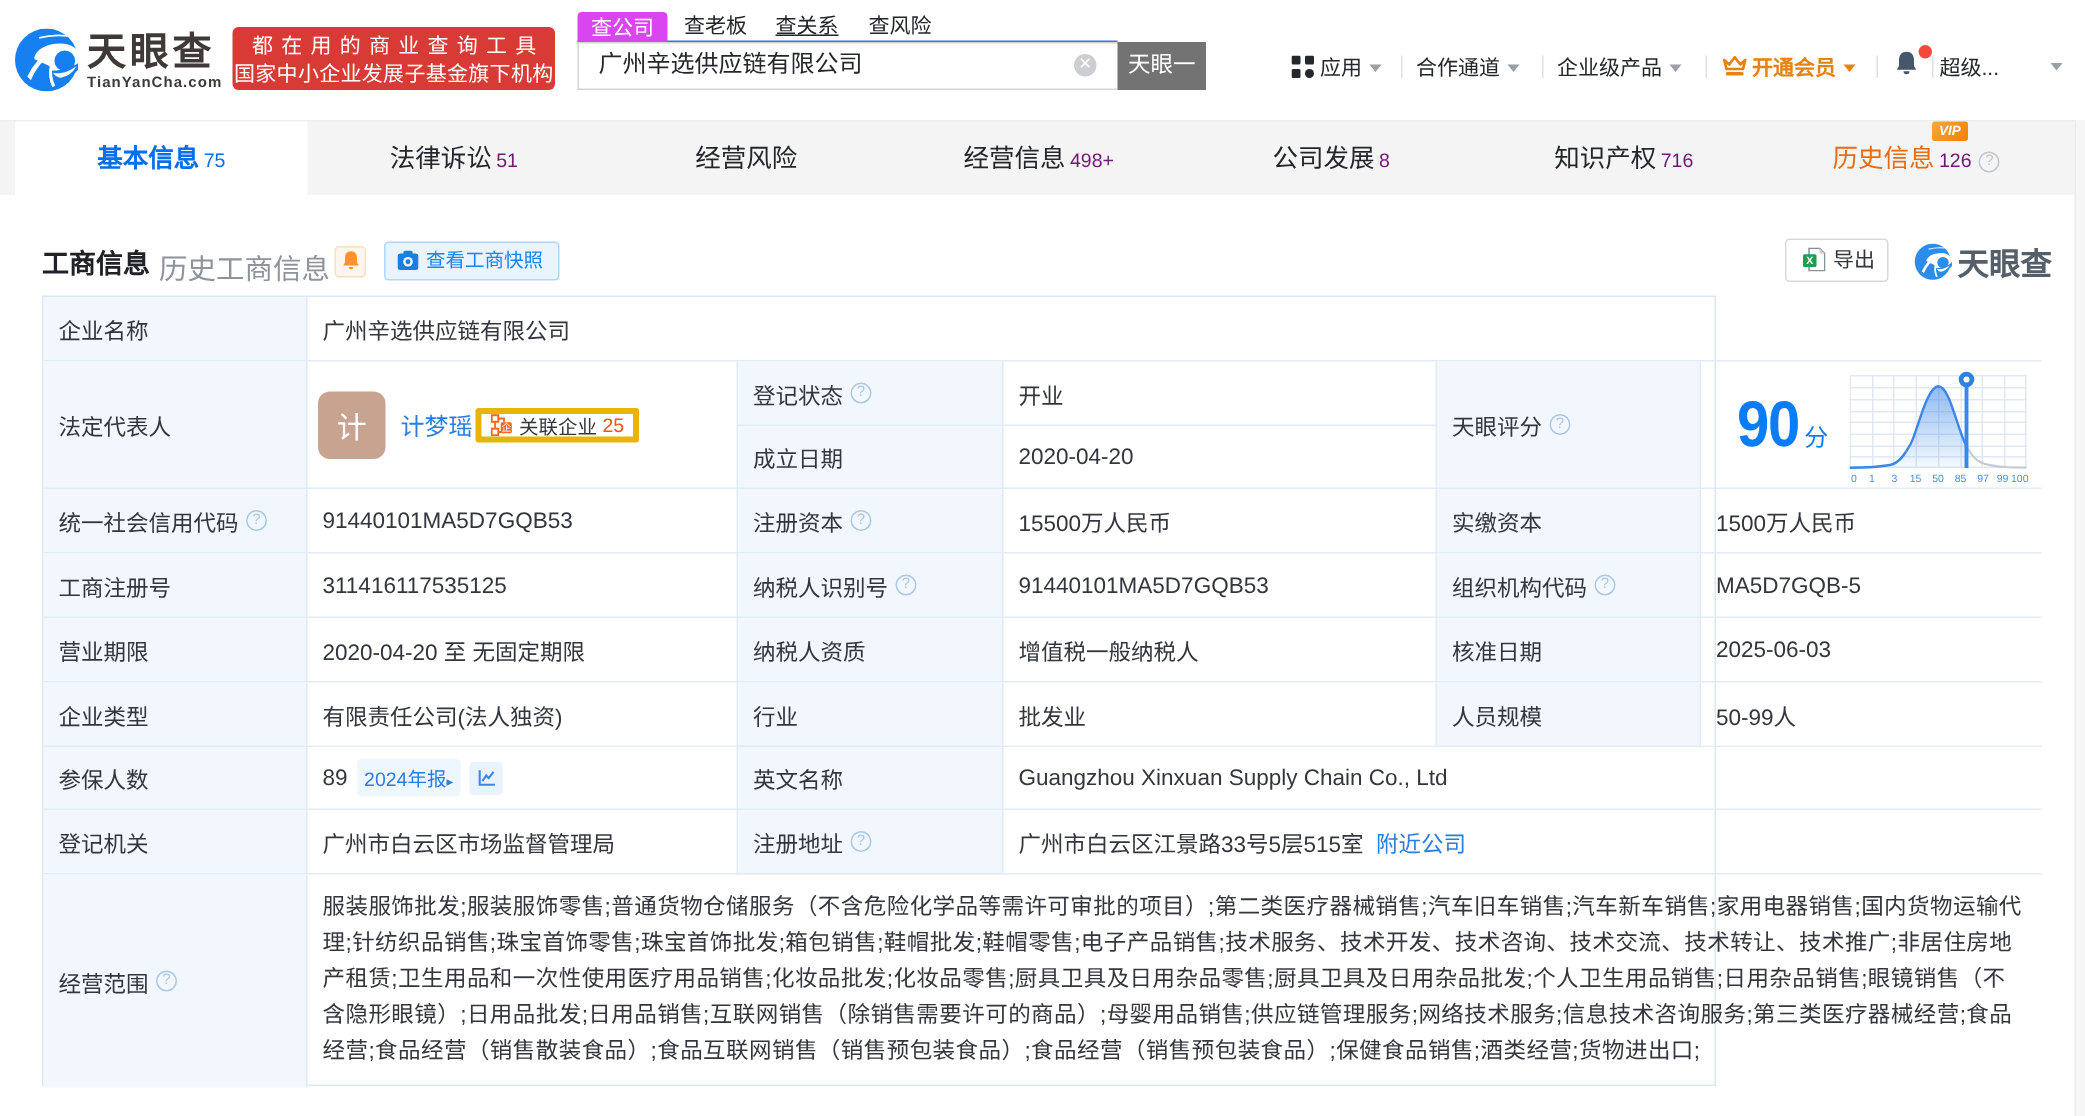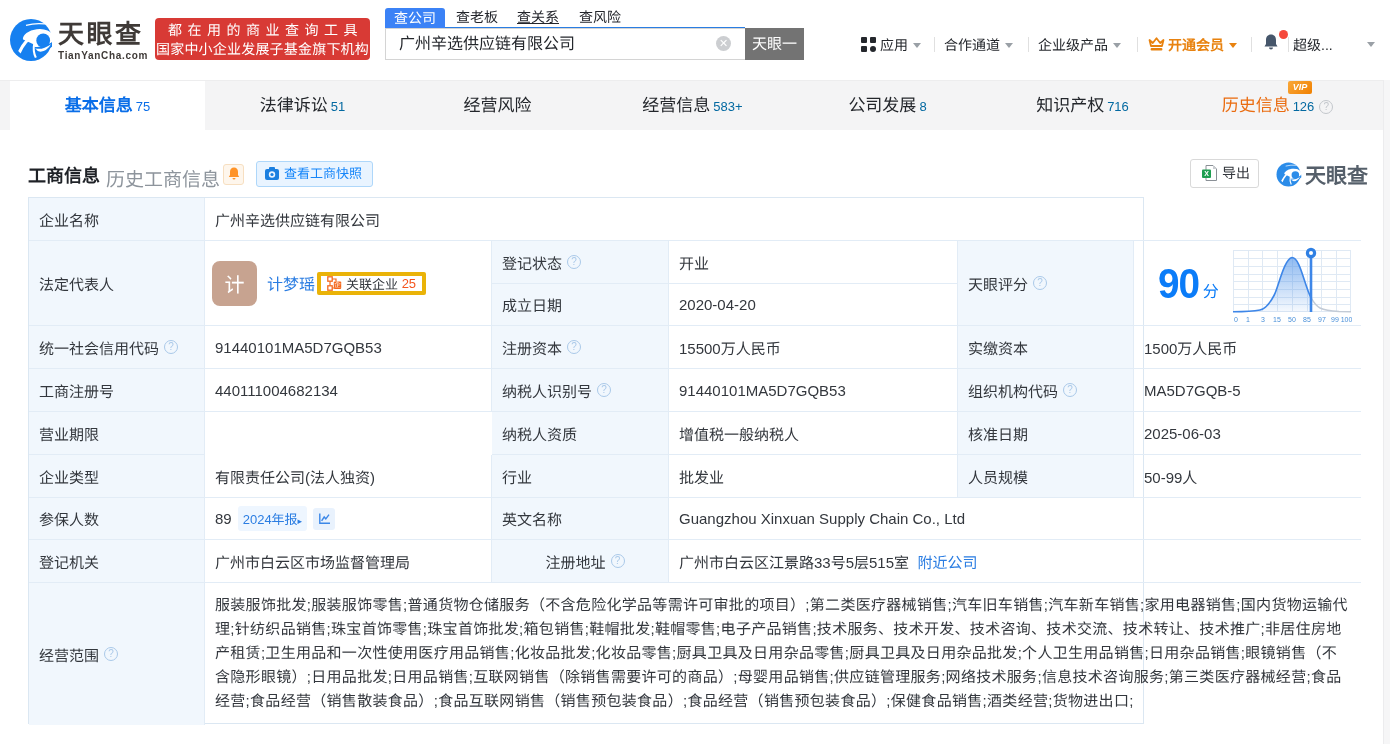--- a/index.html
+++ b/index.html
@@ -11,35 +11,35 @@
 #logo-circle { left:10px; top:19px; }
 #logo-txt { left:58px; top:22px; color:#3f3a37; }
 #logo-txt .cn { font-size:26px; font-weight:bold; letter-spacing:2.5px; line-height:25px; }
 #logo-txt .en { font-size:10px; font-weight:bold; letter-spacing:0.7px; line-height:11px; margin-top:3px; }
 #redbox { left:155px; top:18px; width:215px; height:42px; background:#d83a35; border-radius:4px; color:#fff; text-align:center; padding-top:3px; }
 #redbox .l1 { font-size:14px; letter-spacing:5.5px; line-height:18.5px; white-space:nowrap; margin-left:6px;}
 #redbox .l2 { font-size:14px; letter-spacing:0.2px; line-height:18px; white-space:nowrap; }
 
 #stabs { left:385px; top:8px; width:360px; height:21px; border-bottom:2px solid #2a7de2; }
 #stabs .t { position:absolute; top:0; height:18px; font-size:14px; color:#23252b; line-height:18px; }
-#stabs .t.on { background:#3b82f6; color:#fff; width:60px; text-align:center; height:21px; line-height:20px; border-radius:3px 3px 0 0; }
+#stabs .t.on { background:#d946ef; color:#fff; width:60px; text-align:center; height:21px; line-height:20px; border-radius:3px 3px 0 0; }
 #sinput { left:385px; top:28px; width:360px; height:32px; border:1px solid #d4d4d4; border-right:none; background:#fff; font-size:16px; color:#24272c; line-height:30px; padding-left:13px; }
 #sclear { left:716px; top:36px; width:15px; height:15px; border-radius:50%; background:#ccced1; color:#fff; font-size:11px; line-height:15px; text-align:center; }
 #sbtn { left:745px; top:28px; width:59px; height:32px; background:#737373; color:#fff; font-size:15px; text-align:center; line-height:32px; }
 
 .hmenu { font-size:14px; color:#24272c; top:37px; height:16px; line-height:16px; white-space:nowrap; }
 .caret { display:inline-block; width:0; height:0; border-left:4.5px solid transparent; border-right:4.5px solid transparent; border-top:5px solid #9aa0a6; vertical-align:2px; margin-left:5px;}
 .hdiv { top:37px; width:1px; height:15px; background:#e0e0e0; }
 .orange { color:#e8820f !important; }
 .caret.oc { border-top-color:#e8820f; }
 
 
 #navbar { left:0; top:80px; width:1390px; height:50px; background:#f4f4f5; border-top:1px solid #ededee; }
 #navbar .tab { position:absolute; top:0; height:50px; line-height:50px; text-align:center; font-size:17px; color:#23262b; width:195px; }
-#navbar .tab small { font-size:13px; color:#0369a1; margin-left:3px; }
+#navbar .tab small { font-size:13px; color:#701a75; margin-left:3px; }
 #navbar .tab.act { background:#fff; color:#0a6ee8; font-weight:bold; }
 #navbar .tab.act small { color:#0a6ee8; font-weight:normal; }
 #vipbadge { left:1288px; top:81px; width:24px; height:13px; background:linear-gradient(135deg,#f9a83a,#f08000); border-radius:2px; color:#fff; font-size:9px; font-style:italic; font-weight:bold; text-align:center; line-height:13px; }
 
 
 #t-main { left:28px; top:161px; font-size:18px; font-weight:bold; color:#1f2227; }
 #t-hist { left:106px; top:164px; font-size:19px; color:#8d949c; }
 #bellchip { left:223px; top:164px; width:21px; height:21px; background:#fef6ec; border:1px solid #f7dfc1; border-radius:3px; }
 #snapbtn { left:256px; top:161px; width:117px; height:26px; background:#e9f4ff; border:1px solid #aed7fa; border-radius:3px; color:#1786f9; font-size:13px; line-height:24px; padding-left:27px; }
 #exportbtn { left:1190px; top:159px; width:69px; height:29px; background:#fff; border:1px solid #d9d9d9; border-radius:3px; font-size:14px; color:#33373d; line-height:27px; padding-left:31px; }
@@ -118,21 +118,21 @@
 <div class="abs hdiv" style="left:1288px;"></div>
 <div class="abs hmenu" style="left:1293px;">超级...</div>
 <div class="abs caret" style="left:1362px;top:42px;"></div>
 
 <div class="abs" style="left:1383px;top:80px;width:7px;height:664px;background:#f6f6f7;border-left:1px solid #ececee;"></div>
 
 <div id="navbar" class="abs" style="width:1383px;">
  <div class="tab act" style="left:10px;">基本信息<small>75</small></div>
  <div class="tab" style="left:205px;">法律诉讼<small>51</small></div>
  <div class="tab" style="left:400px;">经营风险</div>
- <div class="tab" style="left:595px;">经营信息<small>583+</small></div>
+ <div class="tab" style="left:595px;">经营信息<small>498+</small></div>
  <div class="tab" style="left:790px;">公司发展<small>8</small></div>
  <div class="tab" style="left:985px;">知识产权<small>716</small></div>
  <div class="tab" style="left:1180px;color:#ea6c10;">历史信息<small>126</small><span class="qi gray" style="vertical-align:1px;">?</span></div>
 </div>
 <div id="vipbadge" class="abs">VIP</div>
 
 <div id="t-main" class="abs">工商信息</div>
 <div id="t-hist" class="abs">历史工商信息 &gt;</div>
 <div id="bellchip" class="abs"></div>
 <svg class="abs" style="left:227px;top:167px;" width="14" height="15" viewBox="0 0 14 15">
@@ -227,27 +227,28 @@
  </div>
 
  <div class="lb" style="grid-area:4/1;">统一社会信用代码<span class="qi">?</span></div>
  <div style="grid-area:4/2;">91440101MA5D7GQB53</div>
  <div class="lb" style="grid-area:4/3;">注册资本<span class="qi">?</span></div>
  <div style="grid-area:4/4;">15500万人民币</div>
  <div class="lb" style="grid-area:4/5;">实缴资本</div>
  <div class="noR" style="grid-area:4/6;">1500万人民币</div>
 
  <div class="lb" style="grid-area:5/1;">工商注册号</div>
- <div style="grid-area:5/2;">440111004682134</div>
+ <div style="grid-area:5/2;">311416117535125</div>
  <div class="lb" style="grid-area:5/3;">纳税人识别号<span class="qi">?</span></div>
  <div style="grid-area:5/4;">91440101MA5D7GQB53</div>
  <div class="lb" style="grid-area:5/5;">组织机构代码<span class="qi">?</span></div>
  <div class="noR" style="grid-area:5/6;">MA5D7GQB-5</div>
 
  <div class="lb" style="grid-area:6/1;">营业期限</div>
+ <div style="grid-area:6/2;">2020-04-20 至 无固定期限</div>
  <div class="lb" style="grid-area:6/3;">纳税人资质</div>
  <div style="grid-area:6/4;">增值税一般纳税人</div>
  <div class="lb" style="grid-area:6/5;">核准日期</div>
  <div class="noR" style="grid-area:6/6;">2025-06-03</div>
 
  <div class="lb" style="grid-area:7/1;">企业类型</div>
  <div style="grid-area:7/2;">有限责任公司(法人独资)</div>
  <div class="lb" style="grid-area:7/3;">行业</div>
  <div style="grid-area:7/4;">批发业</div>
  <div class="lb" style="grid-area:7/5;">人员规模</div>
@@ -261,18 +262,18 @@
           <path d="M1.8 1.5 L1.8 11.2 L12 11.2" fill="none" stroke="#3b87e8" stroke-width="1.4"></path>
           <path d="M3.6 8.8 L6.2 5 L7.8 6.8 L11 2.6" fill="none" stroke="#3b87e8" stroke-width="1.4"></path>
         </svg>
    </span>
  </div>
  <div class="lb" style="grid-area:8/3;">英文名称</div>
  <div class="noR" style="grid-area:8/4/9/7;">Guangzhou Xinxuan Supply Chain Co., Ltd</div>
 
  <div class="lb" style="grid-area:9/1;">登记机关</div>
  <div style="grid-area:9/2;">广州市白云区市场监督管理局</div>
- <div class="lb" style="grid-area:9/3;justify-content:center;">注册地址<span class="qi">?</span></div>
+ <div class="lb" style="grid-area:9/3;">注册地址<span class="qi">?</span></div>
  <div class="noR" style="grid-area:9/4/10/7;">广州市白云区江景路33号5层515室&nbsp;&nbsp;<span class="lnk">附近公司</span></div>
 
  <div class="lb noB" style="grid-area:10/1;">经营范围<span class="qi">?</span></div>
  <div class="noR noB" style="grid-area:10/2/11/7;padding:10px 12px 14px 10px;line-height:24px;display:block;white-space:nowrap;letter-spacing:0.3px;">服装服饰批发;服装服饰零售;普通货物仓储服务（不含危险化学品等需许可审批的项目）;第二类医疗器械销售;汽车旧车销售;汽车新车销售;家用电器销售;国内货物运输代<br>理;针纺织品销售;珠宝首饰零售;珠宝首饰批发;箱包销售;鞋帽批发;鞋帽零售;电子产品销售;技术服务、技术开发、技术咨询、技术交流、技术转让、技术推广;非居住房地<br>产租赁;卫生用品和一次性使用医疗用品销售;化妆品批发;化妆品零售;厨具卫具及日用杂品零售;厨具卫具及日用杂品批发;个人卫生用品销售;日用杂品销售;眼镜销售（不<br>含隐形眼镜）;日用品批发;日用品销售;互联网销售（除销售需要许可的商品）;母婴用品销售;供应链管理服务;网络技术服务;信息技术咨询服务;第三类医疗器械经营;食品<br>经营;食品经营（销售散装食品）;食品互联网销售（销售预包装食品）;食品经营（销售预包装食品）;保健食品销售;酒类经营;货物进出口;</div>
 </div>
 
 </body></html>

